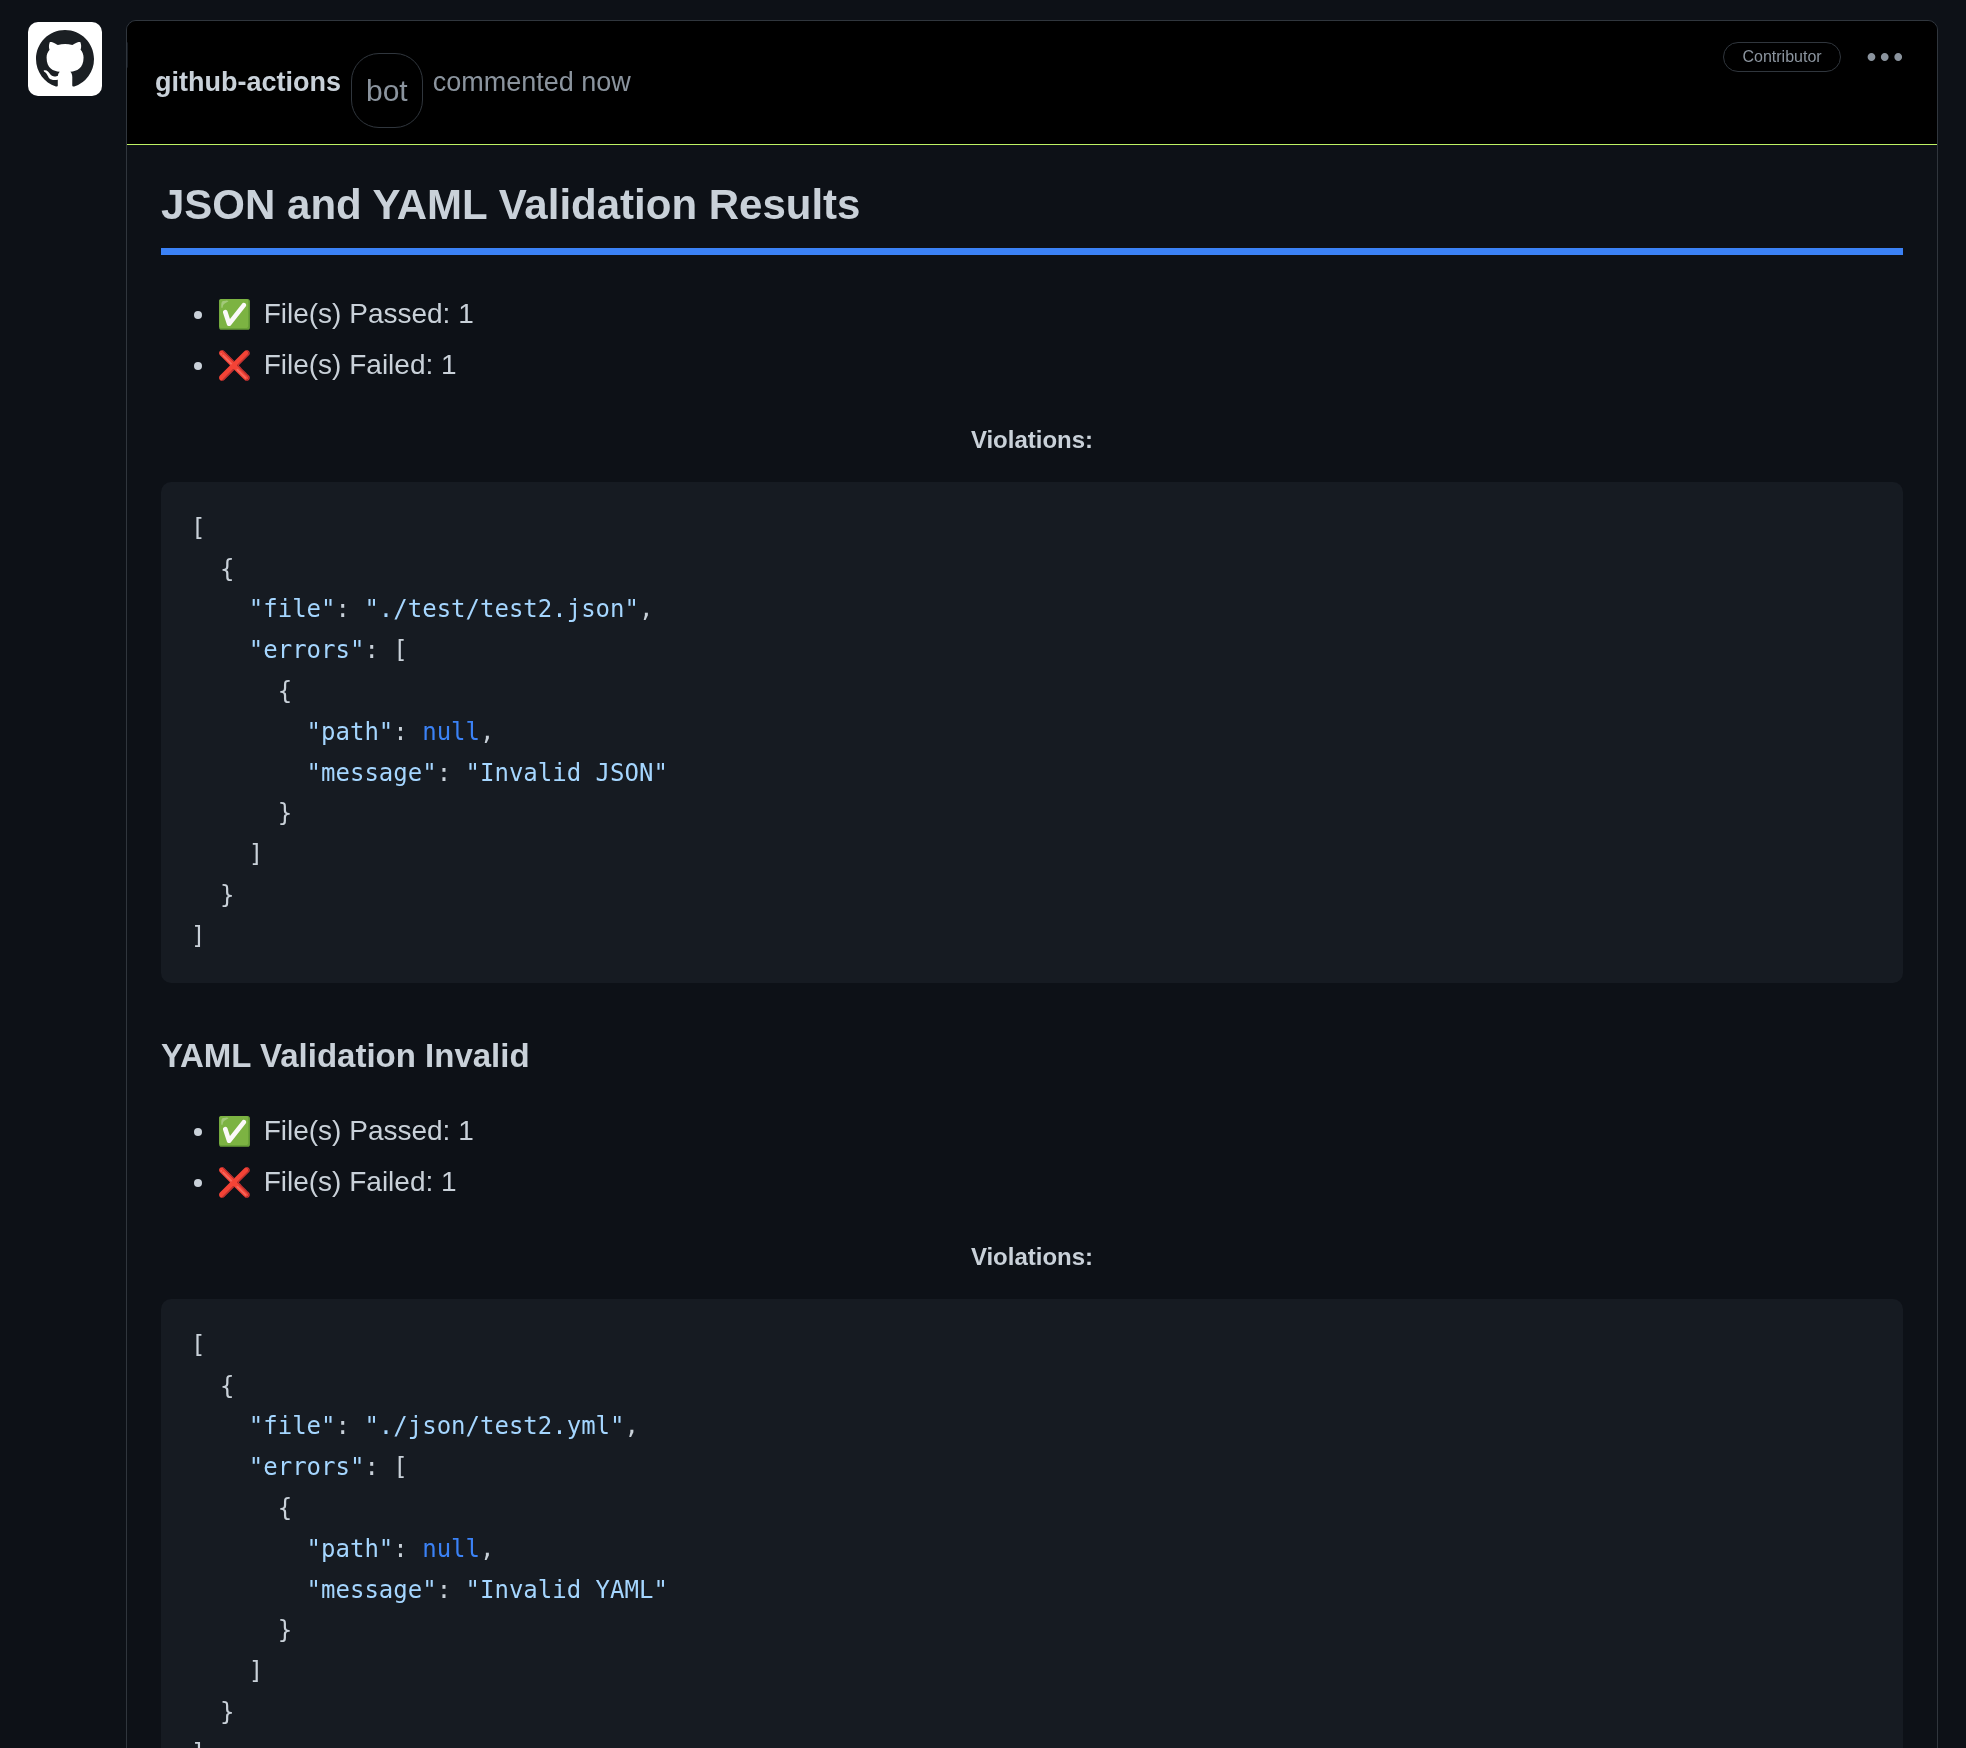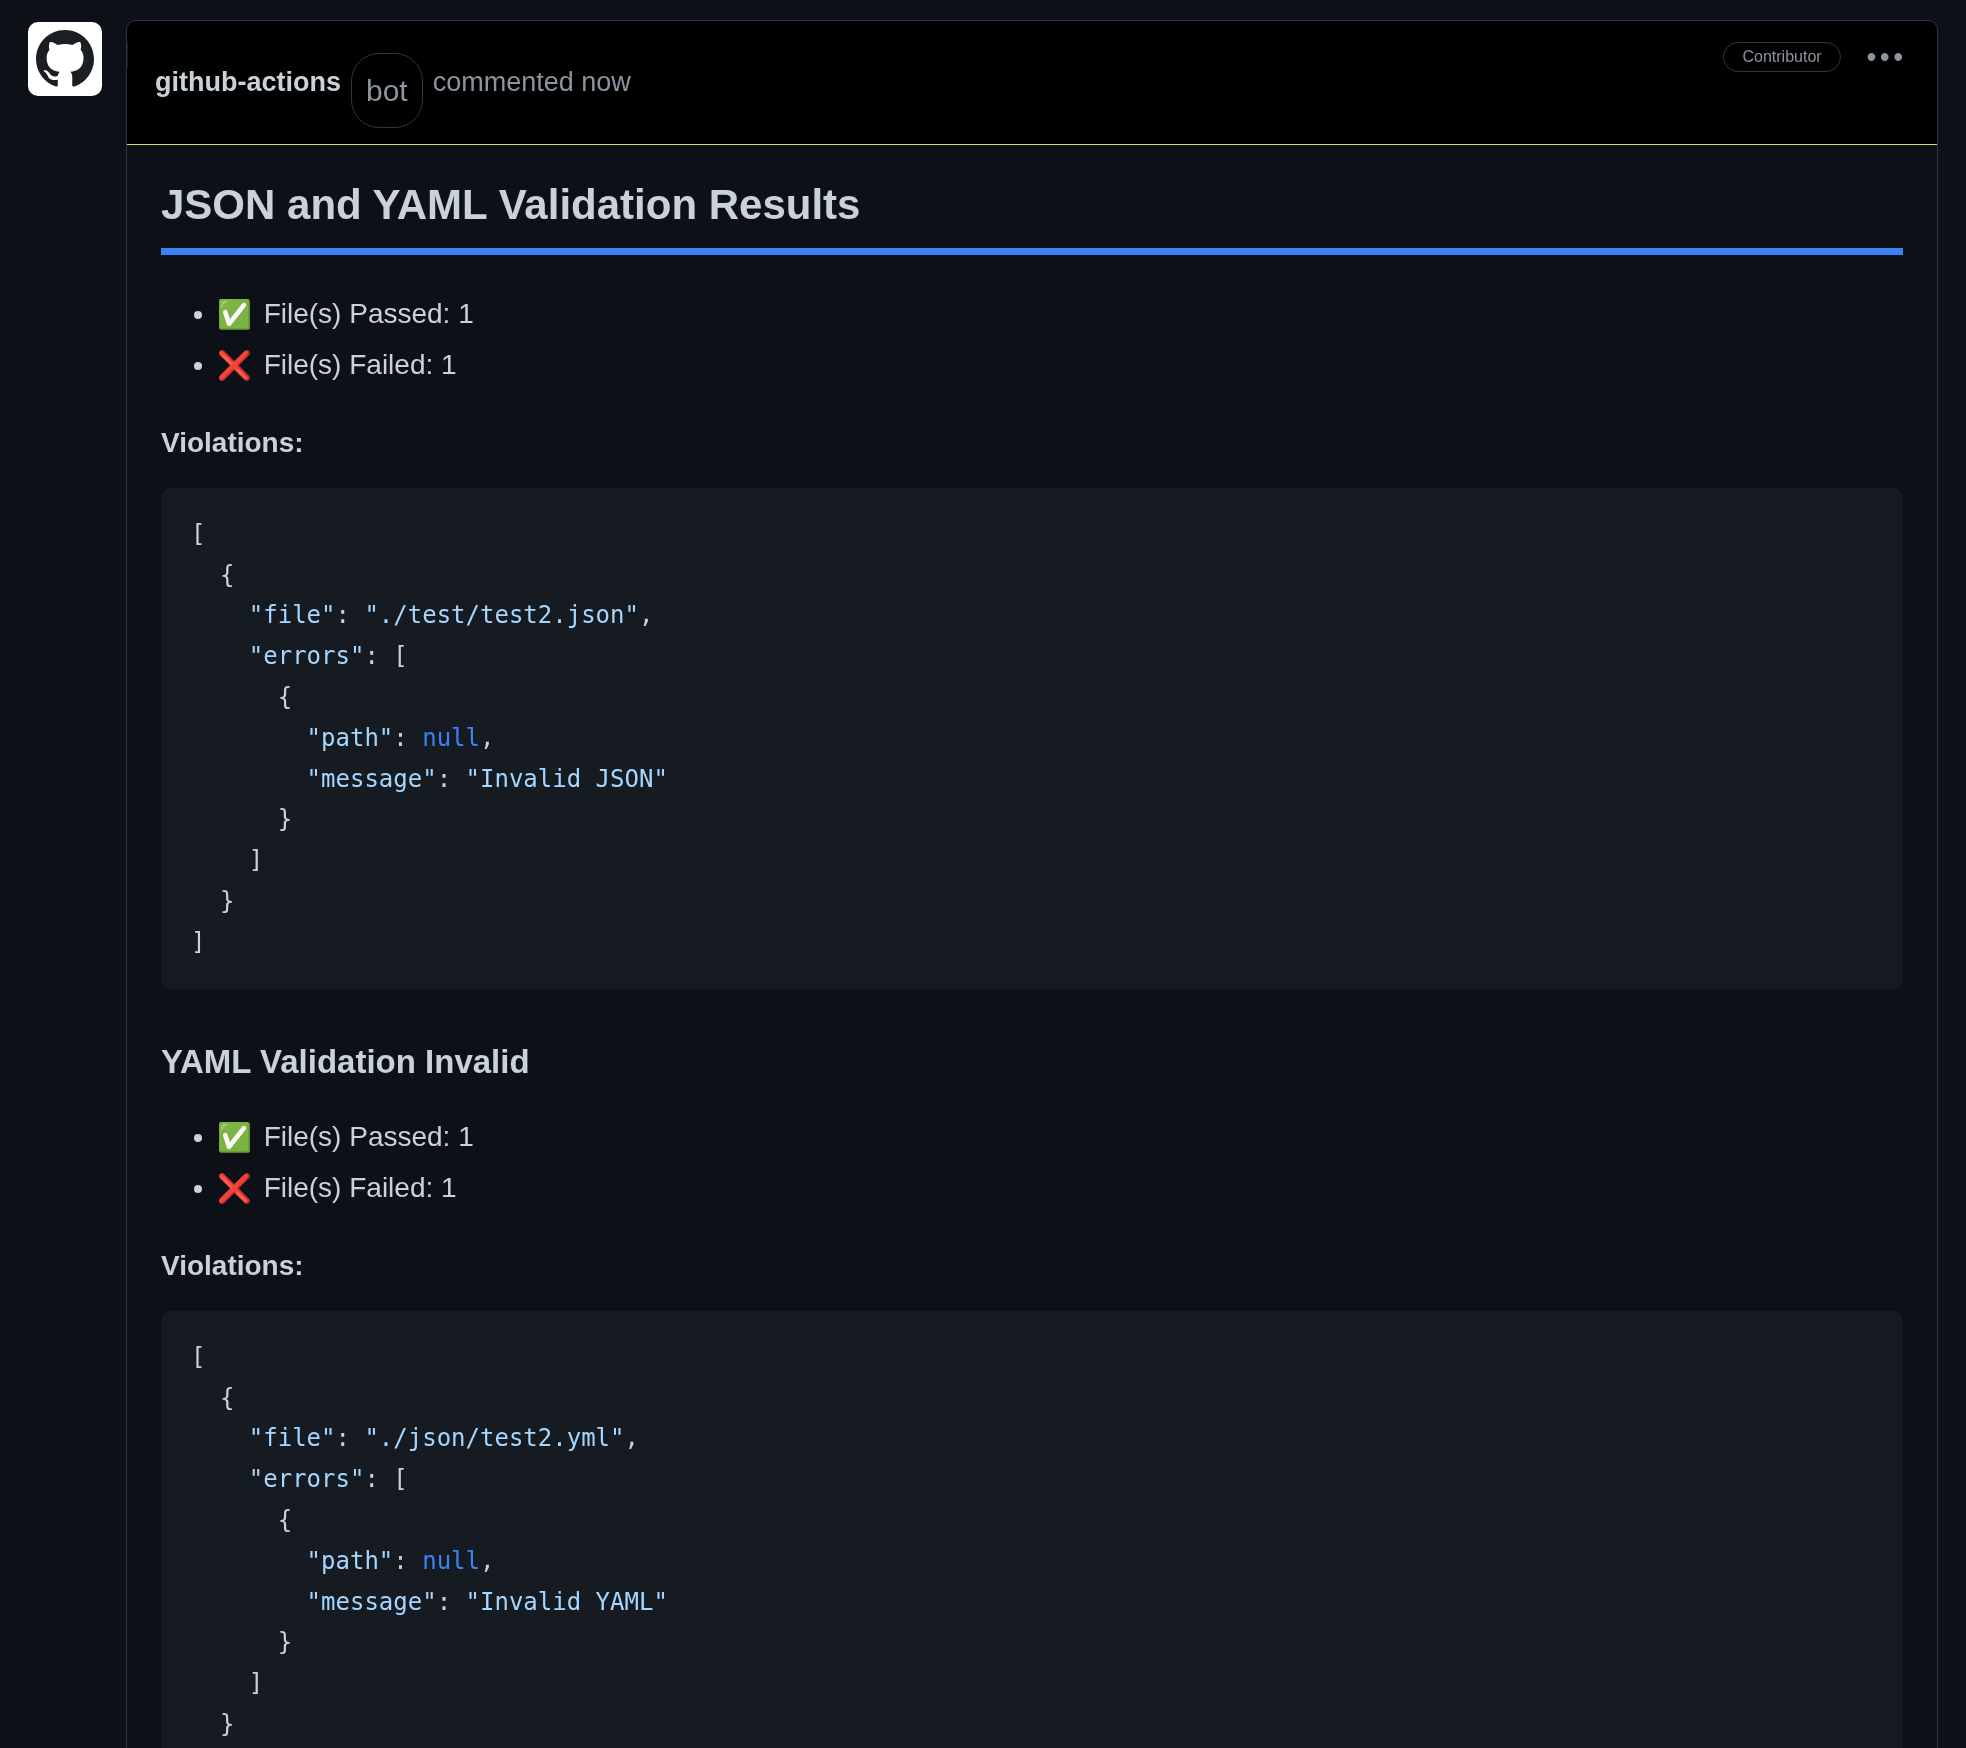--- a/index.html
+++ b/index.html
@@ -122,24 +122,25 @@
   }
   ul.results li {
     color: #c9d1d9;
     font-size: 28px;
     line-height: 1.8;
   }
   .emoji { margin-right: 4px; vertical-align: -1px; }
   .emoji-pass { color: #fff; }
   .emoji-fail { color: #f85149; }
   .viol-label {
-    font-size: 28px;
+    font-size: 24px;
     font-weight: 600;
     color: #c9d1d9;
     margin-bottom: 24px;
+    text-align: center;
   }
   .code-block {
     background: #161b22;
     border-radius: 10px;
     padding: 26px 30px;
     font-family: ui-monospace, SFMono-Regular, "SF Mono", Menlo, Consolas, monospace;
     font-size: 24px;
     line-height: 1.7;
     color: #c9d1d9;
     white-space: pre;

